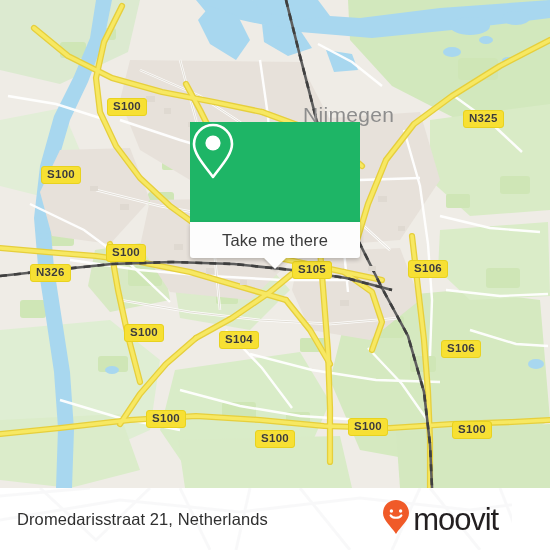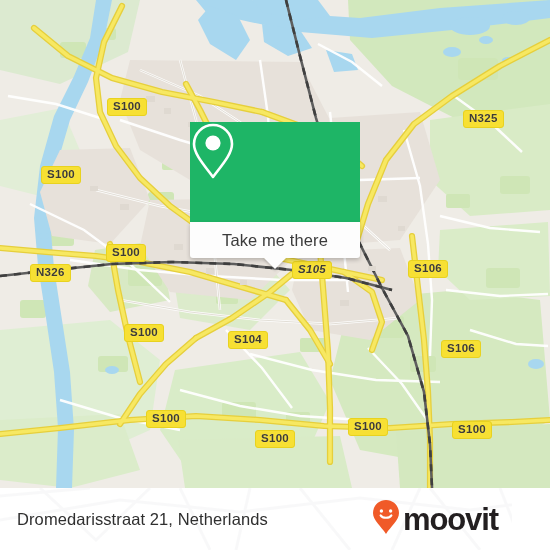--- a/index.html
+++ b/index.html
@@ -90,21 +90,21 @@
   .bar-inner{
     position:relative;width:100%;height:100%;
     display:flex;align-items:center;justify-content:space-between;
     padding:0 14px 0 17px;box-sizing:border-box;
   }
   .address{
     color:#2f2f2f;font-size:16.5px;letter-spacing:.1px;white-space:nowrap;
   }
   .brand{display:flex;align-items:center;gap:2px;}
   .brand-word{
-    color:#231f20;font-size:31px;font-weight:bold;letter-spacing:-1.1px;
+    color:#231f20;font-size:31px;font-weight:normal;letter-spacing:-1.1px;
     line-height:31px;
   }
 </style>
 </head>
 <body>
 
 <div id="app">
 
   <div class="map">
 
@@ -285,31 +285,32 @@
         <rect x="90" y="186" width="8" height="5"></rect>
         <rect x="120" y="204" width="9" height="6"></rect>
         <rect x="352" y="150" width="8" height="6"></rect>
         <rect x="378" y="196" width="9" height="6"></rect>
         <rect x="398" y="226" width="7" height="5"></rect>
         <rect x="340" y="300" width="9" height="6"></rect>
         <rect x="368" y="266" width="8" height="5"></rect>
       </g>
     </svg>
 
+    <div class="city-label" style="left:303px;top:103px;">Nijmegen</div>
 
     <div class="shield" style="left:200px;top:85px;margin-top:44px;">S102</div>
     <div class="shield" style="left:107px;top:98px;">S100</div>
     <div class="shield" style="left:463px;top:110px;">N325</div>
     <div class="shield" style="left:41px;top:166px;">S100</div>
     <div class="shield" style="left:106px;top:244px;">S100</div>
     <div class="shield" style="left:6px;top:264px;margin-left:24px;">N326</div>
-    <div class="shield" style="left:292px;top:261px;font-style:italic;">S105</div>
+    <div class="shield" style="left:292px;top:261px;">S105</div>
     <div class="shield" style="left:408px;top:260px;">S106</div>
     <div class="shield" style="left:124px;top:324px;">S100</div>
-    <div class="shield" style="left:228px;top:331px;">S104</div>
+    <div class="shield" style="left:219px;top:331px;">S104</div>
     <div class="shield" style="left:441px;top:340px;">S106</div>
     <div class="shield" style="left:146px;top:410px;">S100</div>
     <div class="shield" style="left:255px;top:430px;">S100</div>
     <div class="shield" style="left:348px;top:418px;">S100</div>
     <div class="shield" style="left:452px;top:421px;">S100</div>
 
     <div class="callout">
       <div class="callout-top">
         <span>
           <svg width="46" height="58" viewBox="0 0 46 58">

